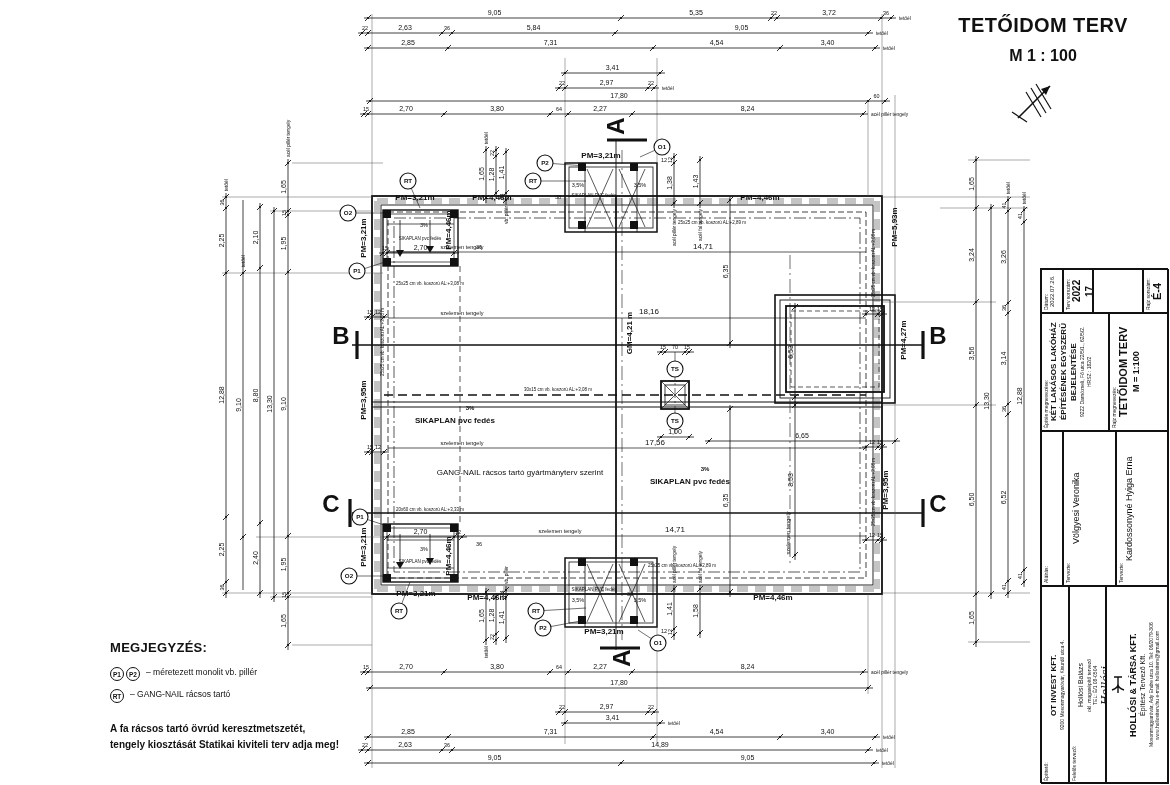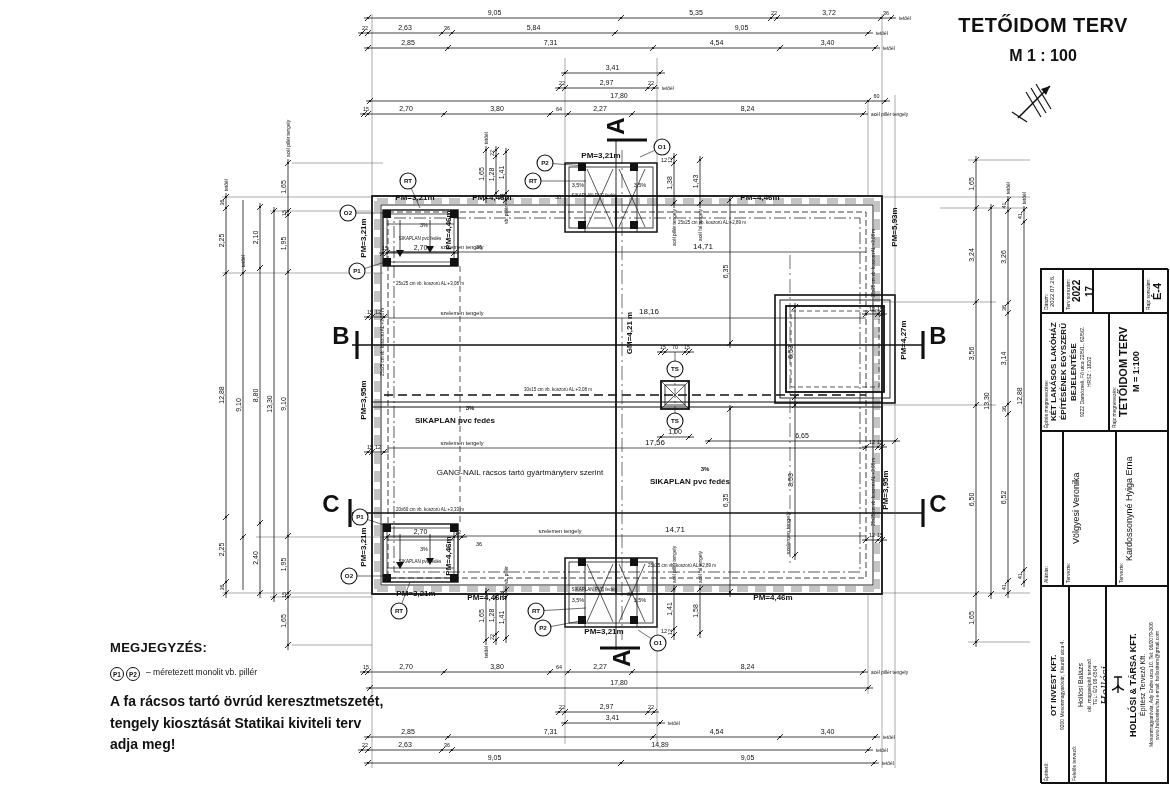--- a/index.html
+++ b/index.html
@@ -13,21 +13,21 @@
   #main-title{position:absolute;left:948px;top:14px;width:190px;text-align:center;font-weight:bold}
   #main-title .l1{font-size:20px;letter-spacing:.4px}
   #main-title .l2{font-size:16px;margin-top:10px}
   #notes{position:absolute;left:110px;top:640px;width:275px}
   #notes .nh{font-size:13px;font-weight:bold;margin:0 0 12px 0;letter-spacing:.3px}
   .note-row{display:flex;align-items:flex-start;margin-bottom:8px;font-size:8.5px}
   .circ{display:inline-flex;align-items:center;justify-content:center;width:14px;height:14px;
     border:1.2px solid #111;border-radius:50%;font-size:6.5px;font-weight:bold;margin-right:2px;
     flex:0 0 auto;background:#fff;box-sizing:border-box}
   .note-text{margin-left:4px}
-  .note-footer{font-size:14px;font-weight:bold;margin-top:10px;line-height:1.55}
+  .note-footer{font-size:10px;font-weight:bold;margin-top:18px;line-height:1.55}
   #titleblock{position:absolute;left:1040px;top:268px;width:128px;height:515px;
     border:1.6px solid #111;box-sizing:border-box;background:#fff}
   .tb-cell{position:absolute;box-sizing:border-box;border:.7px solid #111;overflow:hidden}
   .tb-rot{writing-mode:vertical-rl;transform:rotate(180deg);width:100%;height:100%;
     text-align:center;padding:2px 1px;box-sizing:border-box}
   .tb-rot span{display:block;line-height:1.25}
   .tb-label{font-size:5px;text-align:left}
   .f5{font-size:5px}.f6{font-size:6px}.f7{font-size:7px}
   .f8{font-size:8px}.f9{font-size:9px}.f10{font-size:10px}.f11{font-size:11px}
   .bold{font-weight:bold}
@@ -957,20 +957,24 @@
 </div>
 
 <div id="notes">
   <div class="nh">MEGJEGYZÉS:</div>
   <div id="note-items">
       <div class="note-row">
         <span class="circ">P1</span>
         <span class="circ">P2</span>
         <span class="note-text">– méretezett monolit vb. pillér</span>
       </div>
+      <div class="note-row">
+        <span class="circ">RT</span>
+        <span class="note-text">– GANG-NAIL rácsos tartó</span>
+      </div>
     </div>
   <div class="note-footer">
     <div>A fa rácsos tartó övrúd keresztmetszetét,</div>
     <div>tengely kiosztását Statikai kiviteli terv adja meg!</div>
   </div>
 </div>
 
 <div id="titleblock">
   <div class="tb-cell" style="left:0;top:0;width:22px;height:44px">
     <div class="tb-rot">

